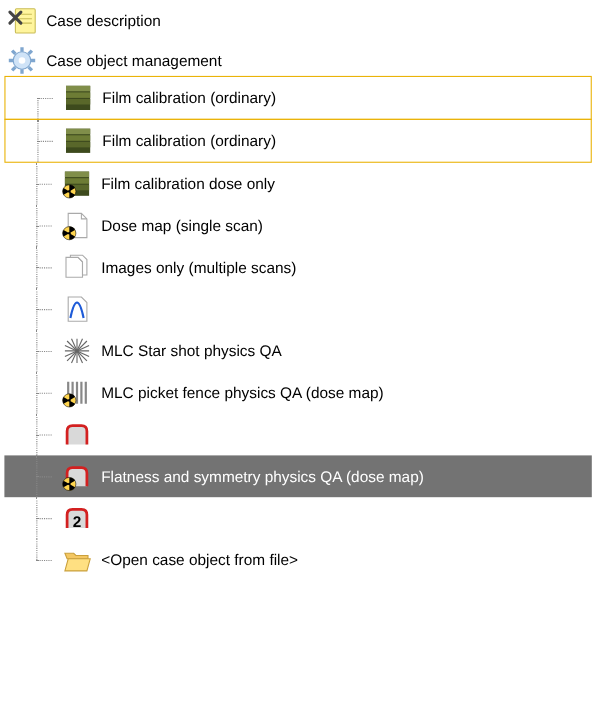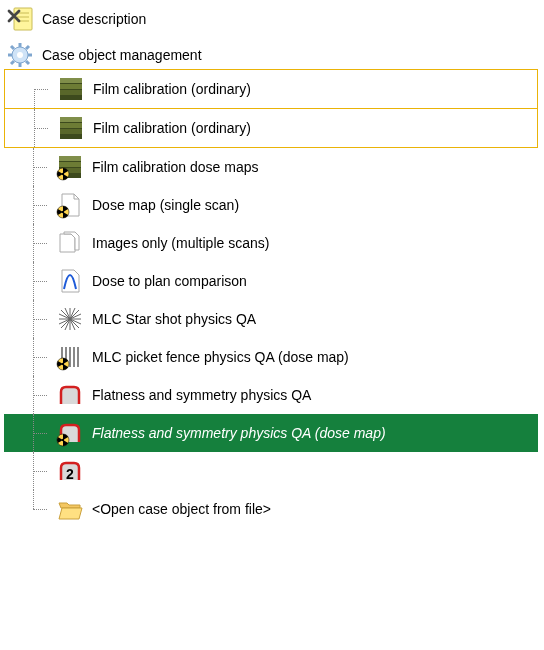--- a/index.html
+++ b/index.html
@@ -55,22 +55,21 @@
     flex: 0 0 32px;
     display: flex;
     align-items: center;
     justify-content: center;
   }
   .label {
     padding-left: 6px;
     white-space: nowrap;
   }
   .row.selected {
-    background: #15803d;
-    font-style: italic;
+    background: #737373;
   }
   .row.selected .label { color: #fff; }
   .row.boxed {
     border: 1px solid #eab308;
     margin-top: -1px;
   }
 
   
   svg.icon { width: 28px; height: 28px; display: block; }
 
@@ -218,21 +217,21 @@
 
   <div class="row">
     <div class="indent-small"></div>
     <div class="connector-col"></div>
     <div class="icon-slot">
       <svg class="icon" viewBox="0 0 28 28">
           <use href="#ico-film"></use>
           <use href="#badge-trefoil"></use>
         </svg>
     </div>
-    <span class="label">Film calibration dose maps</span>
+    <span class="label">Film calibration dose only</span>
   </div>
 
   <div class="row">
     <div class="indent-small"></div>
     <div class="connector-col"></div>
     <div class="icon-slot">
       <svg class="icon" viewBox="0 0 28 28">
           <use href="#ico-page"></use>
           <use href="#badge-trefoil"></use>
         </svg>
@@ -252,21 +251,20 @@
   </div>
 
   <div class="row">
     <div class="indent-small"></div>
     <div class="connector-col"></div>
     <div class="icon-slot">
       <svg class="icon" viewBox="0 0 28 28">
           <use href="#ico-plan"></use>
         </svg>
     </div>
-    <span class="label">Dose to plan comparison</span>
   </div>
 
   <div class="row">
     <div class="indent-small"></div>
     <div class="connector-col"></div>
     <div class="icon-slot">
       <svg class="icon" viewBox="0 0 28 28">
           <use href="#ico-star"></use>
         </svg>
     </div>
@@ -287,21 +285,20 @@
   </div>
 
   <div class="row">
     <div class="indent-small"></div>
     <div class="connector-col"></div>
     <div class="icon-slot">
       <svg class="icon" viewBox="0 0 28 28">
           <use href="#ico-flat"></use>
         </svg>
     </div>
-    <span class="label">Flatness and symmetry physics QA</span>
   </div>
 
   <div class="row selected">
     <div class="indent-small"></div>
     <div class="connector-col"></div>
     <div class="icon-slot">
       <svg class="icon" viewBox="0 0 28 28">
           <use href="#ico-flat"></use>
           <use href="#badge-trefoil"></use>
         </svg>

